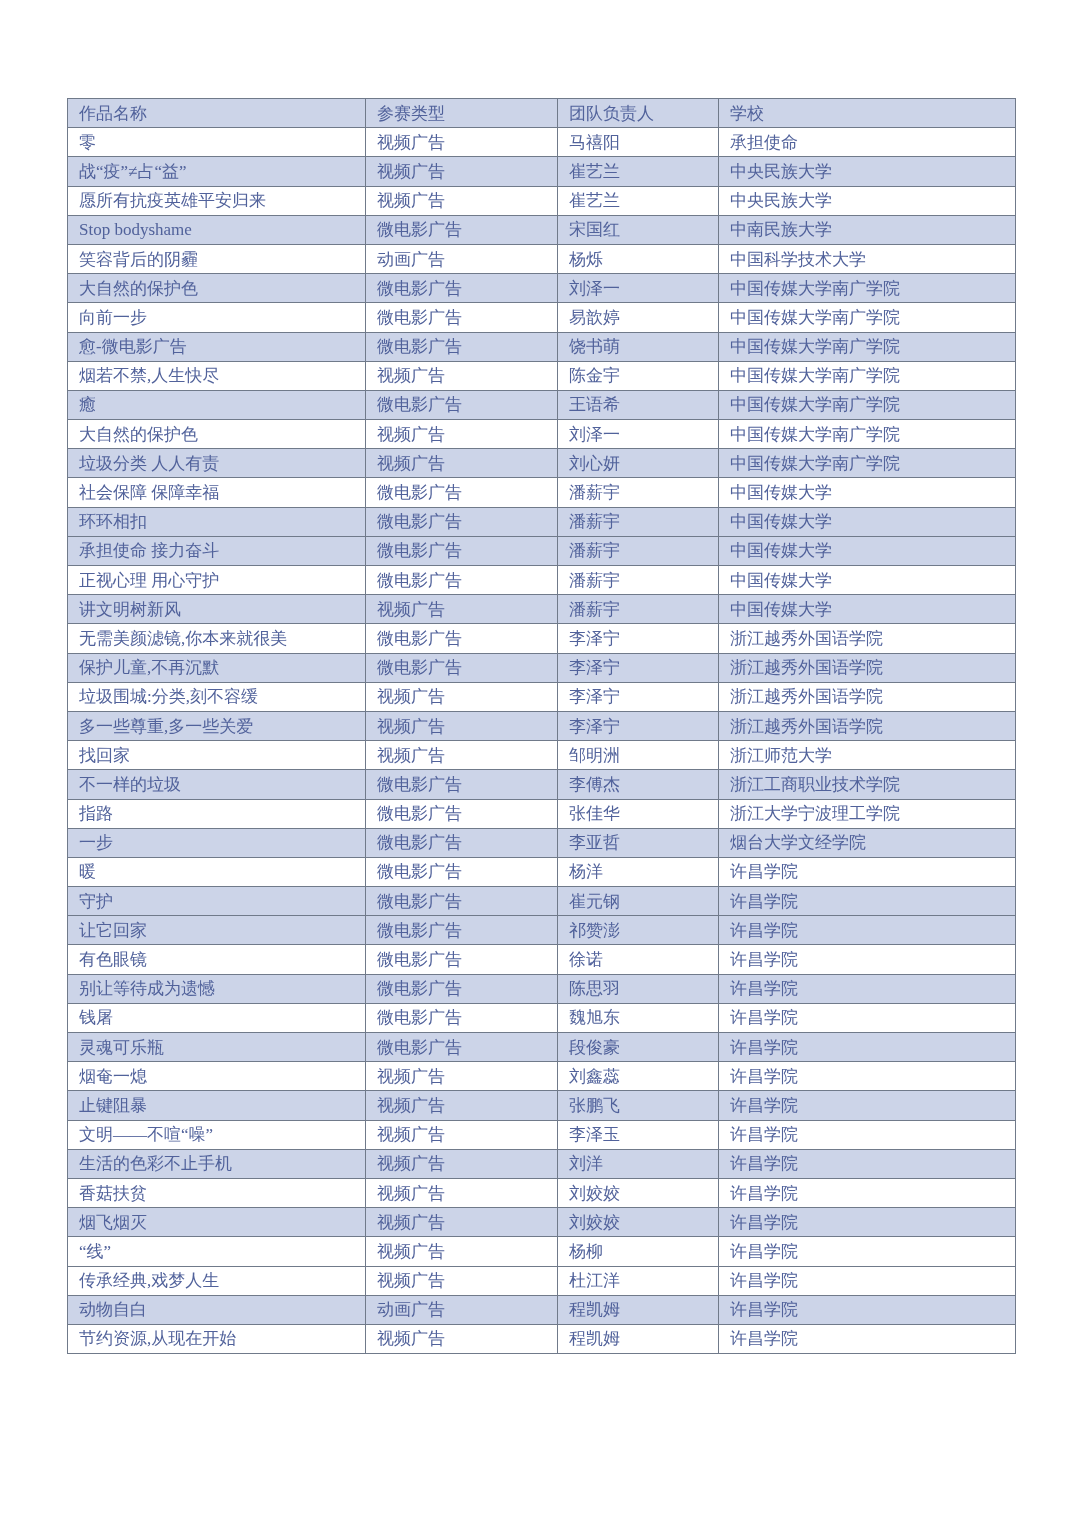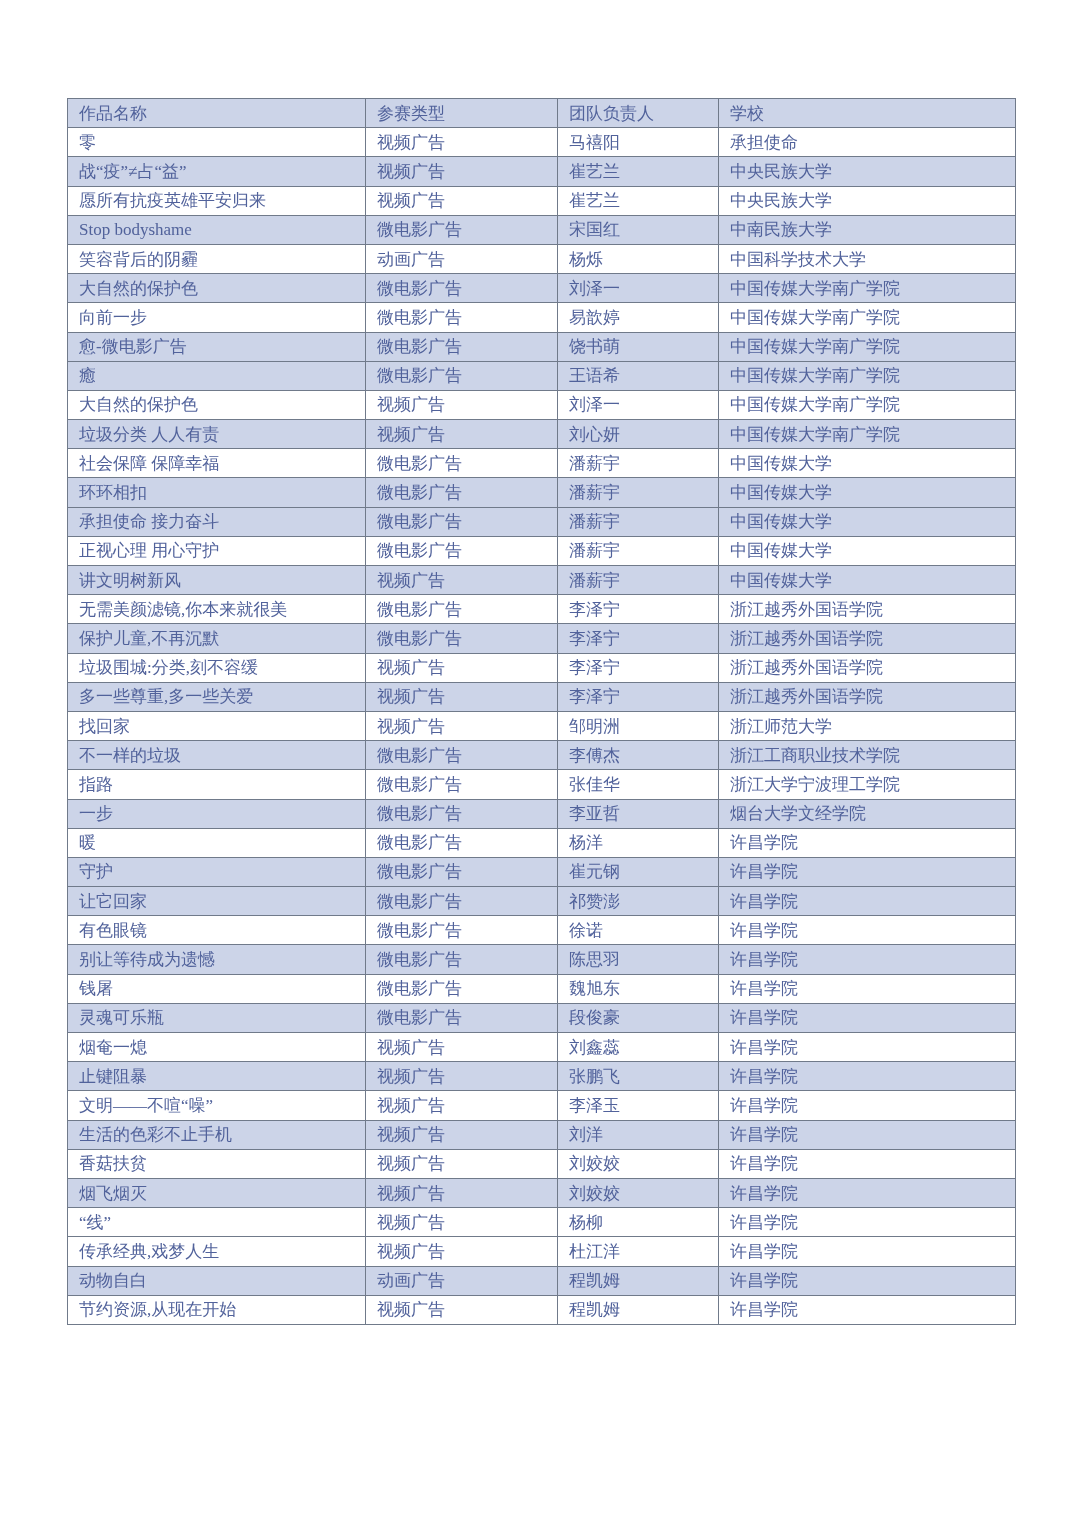--- a/index.html
+++ b/index.html
@@ -98,20 +98,26 @@
           <td>微电影广告</td>
           <td>易歆婷</td>
           <td>中国传媒大学南广学院</td>
         </tr>
         <tr class="shaded">
           <td>愈-微电影广告</td>
           <td>微电影广告</td>
           <td>饶书萌</td>
           <td>中国传媒大学南广学院</td>
         </tr>
+        <tr class="plain">
+          <td>烟若不禁,人生快尽</td>
+          <td>视频广告</td>
+          <td>陈金宇</td>
+          <td>中国传媒大学南广学院</td>
+        </tr>
         <tr class="shaded">
           <td>癒</td>
           <td>微电影广告</td>
           <td>王语希</td>
           <td>中国传媒大学南广学院</td>
         </tr>
         <tr class="plain">
           <td>大自然的保护色</td>
           <td>视频广告</td>
           <td>刘泽一</td>

